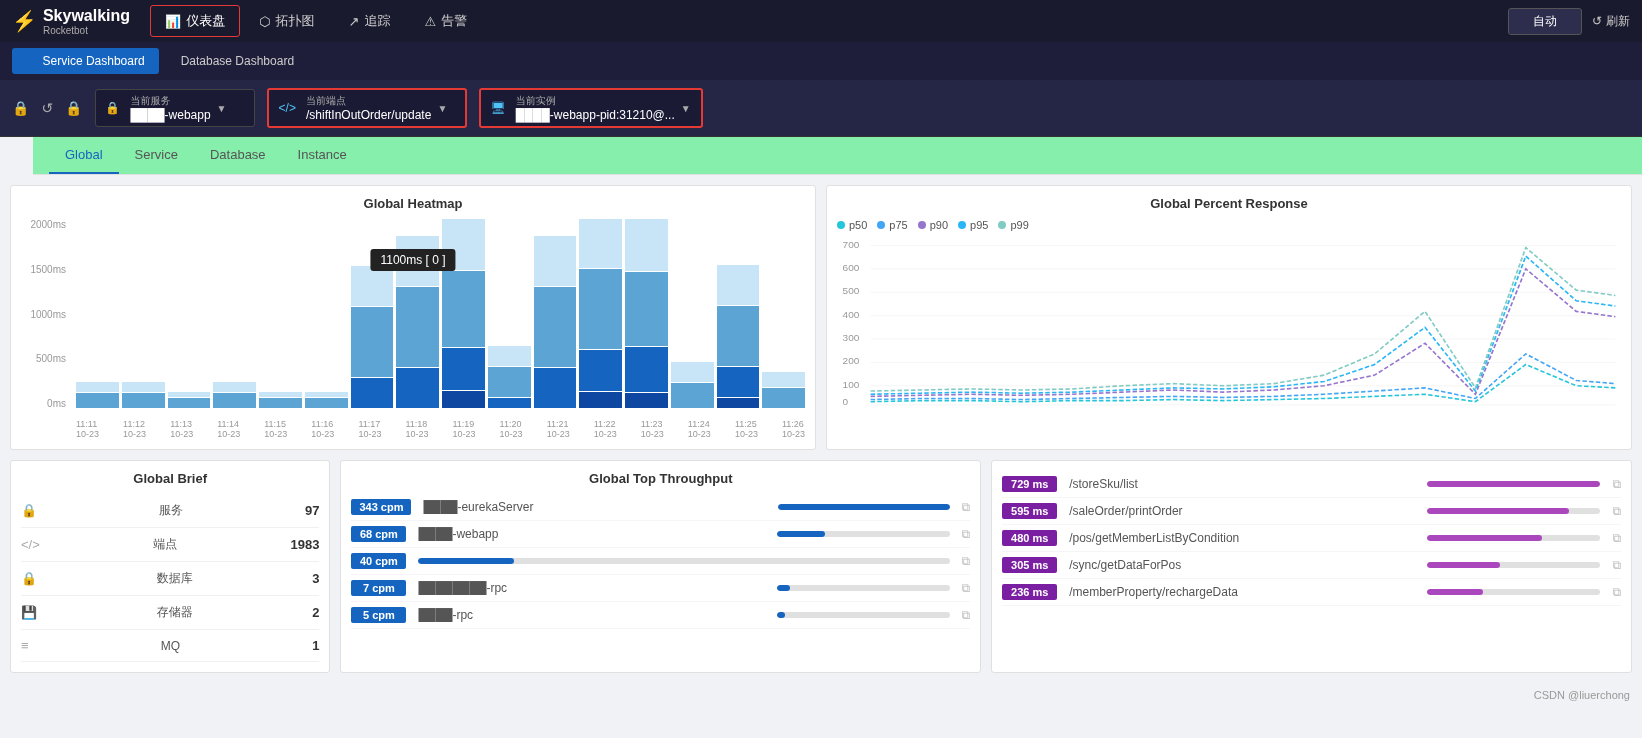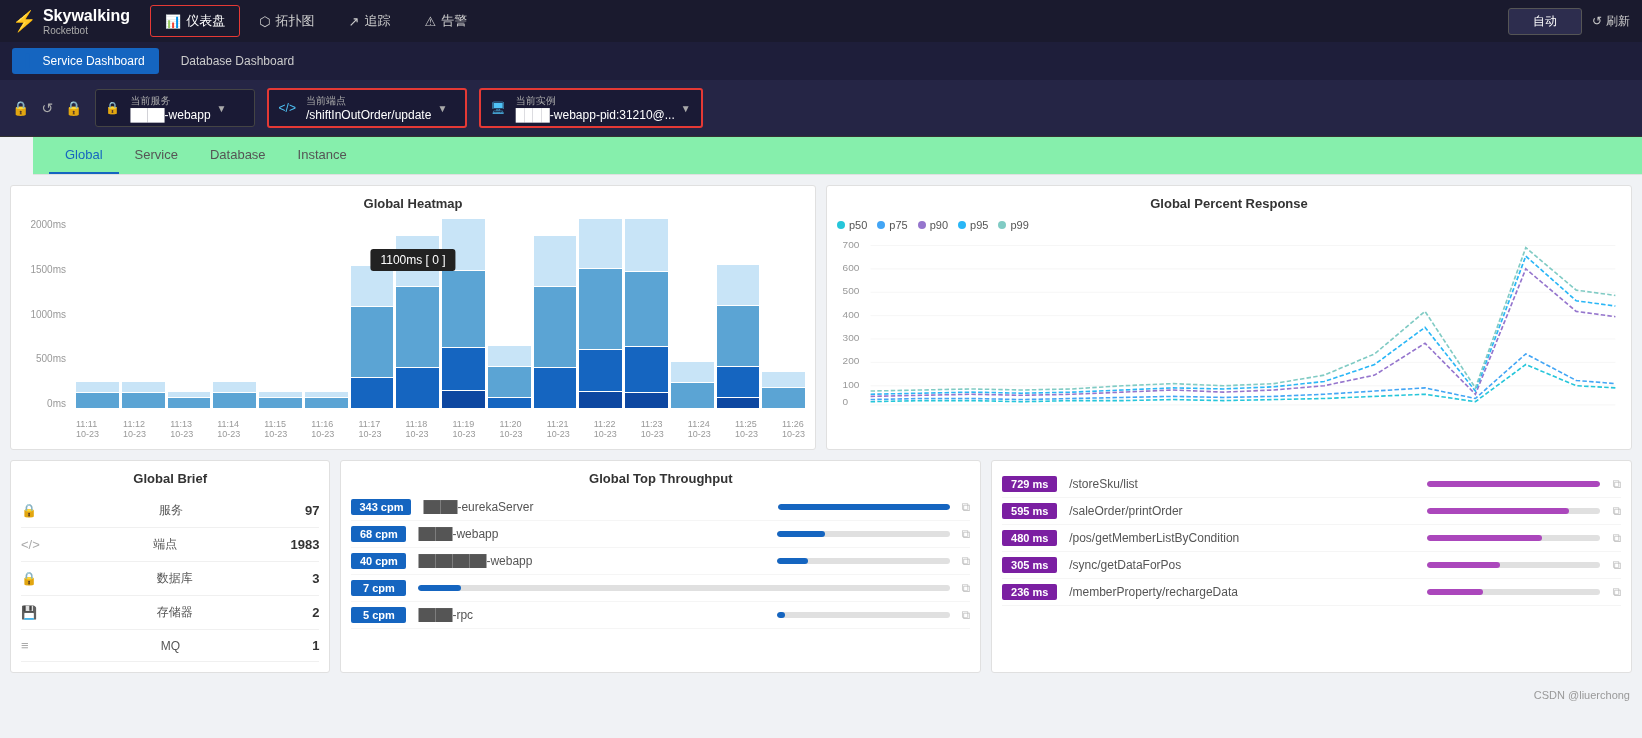--- a/index.html
+++ b/index.html
@@ -674,28 +674,28 @@
     <div class="top-list-item">
       <span class="badge badge-blue">68 cpm</span>
       <span class="list-label">████-webapp</span>
       <div class="bar-track">
         <div class="bar-fill bar-blue" style="width:28%;"></div>
       </div>
       <span class="copy-icon">⧉</span>
     </div>
     <div class="top-list-item">
       <span class="badge badge-blue">40 cpm</span>
-      <span class="list-label">████████-webapp</span>
       <div class="bar-track">
         <div class="bar-fill bar-blue" style="width:18%;"></div>
       </div>
       <span class="copy-icon">⧉</span>
     </div>
     <div class="top-list-item">
       <span class="badge badge-blue">7 cpm</span>
+      <span class="list-label">████████-rpc</span>
       <div class="bar-track">
         <div class="bar-fill bar-blue" style="width:8%;"></div>
       </div>
       <span class="copy-icon">⧉</span>
     </div>
     <div class="top-list-item">
       <span class="badge badge-blue">5 cpm</span>
       <span class="list-label">████-rpc</span>
       <div class="bar-track">
         <div class="bar-fill bar-blue" style="width:5%;"></div>

